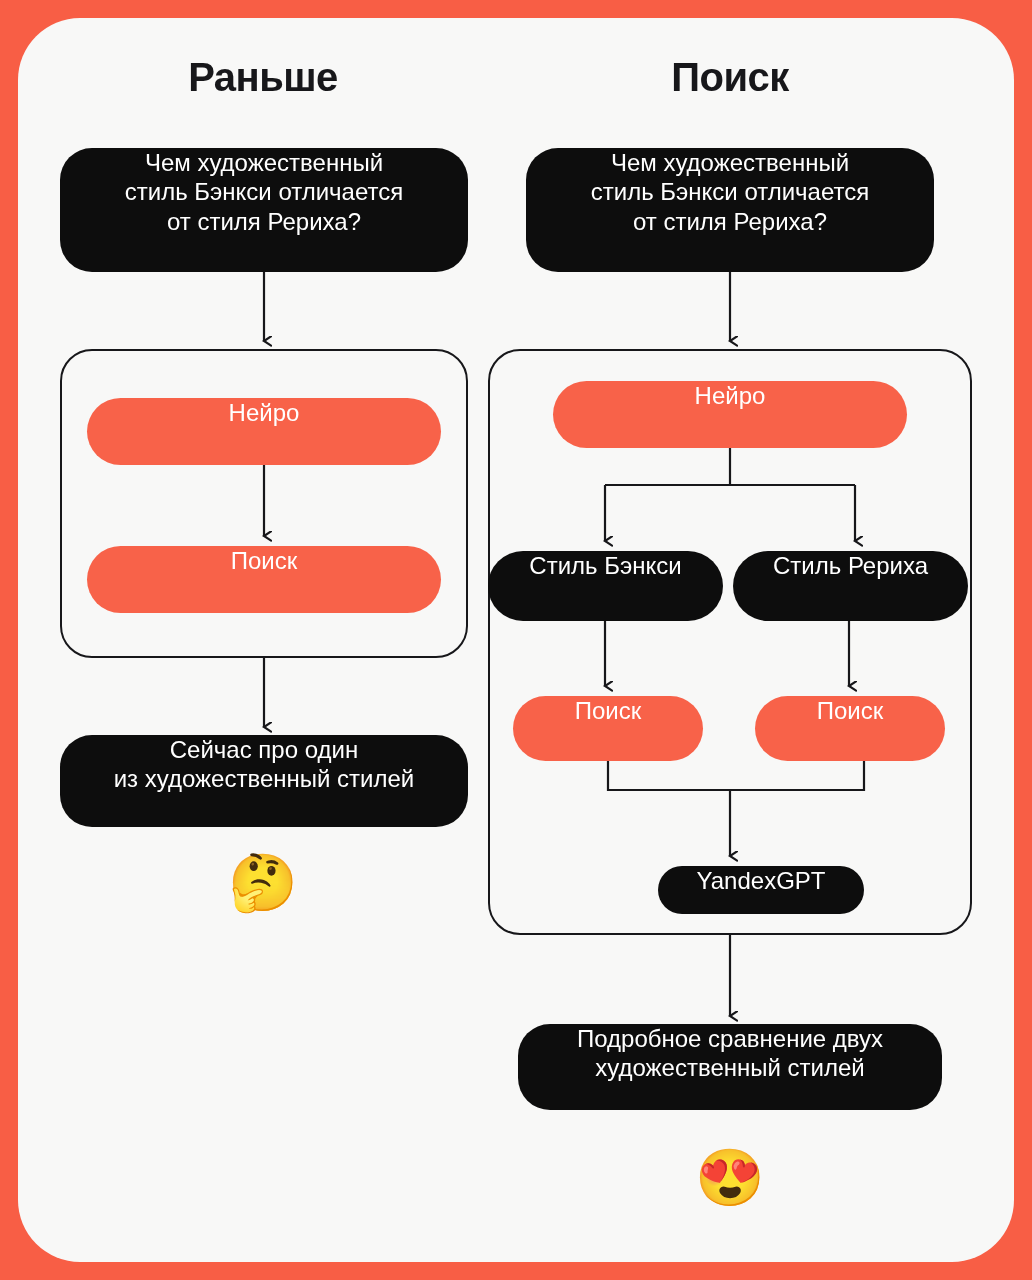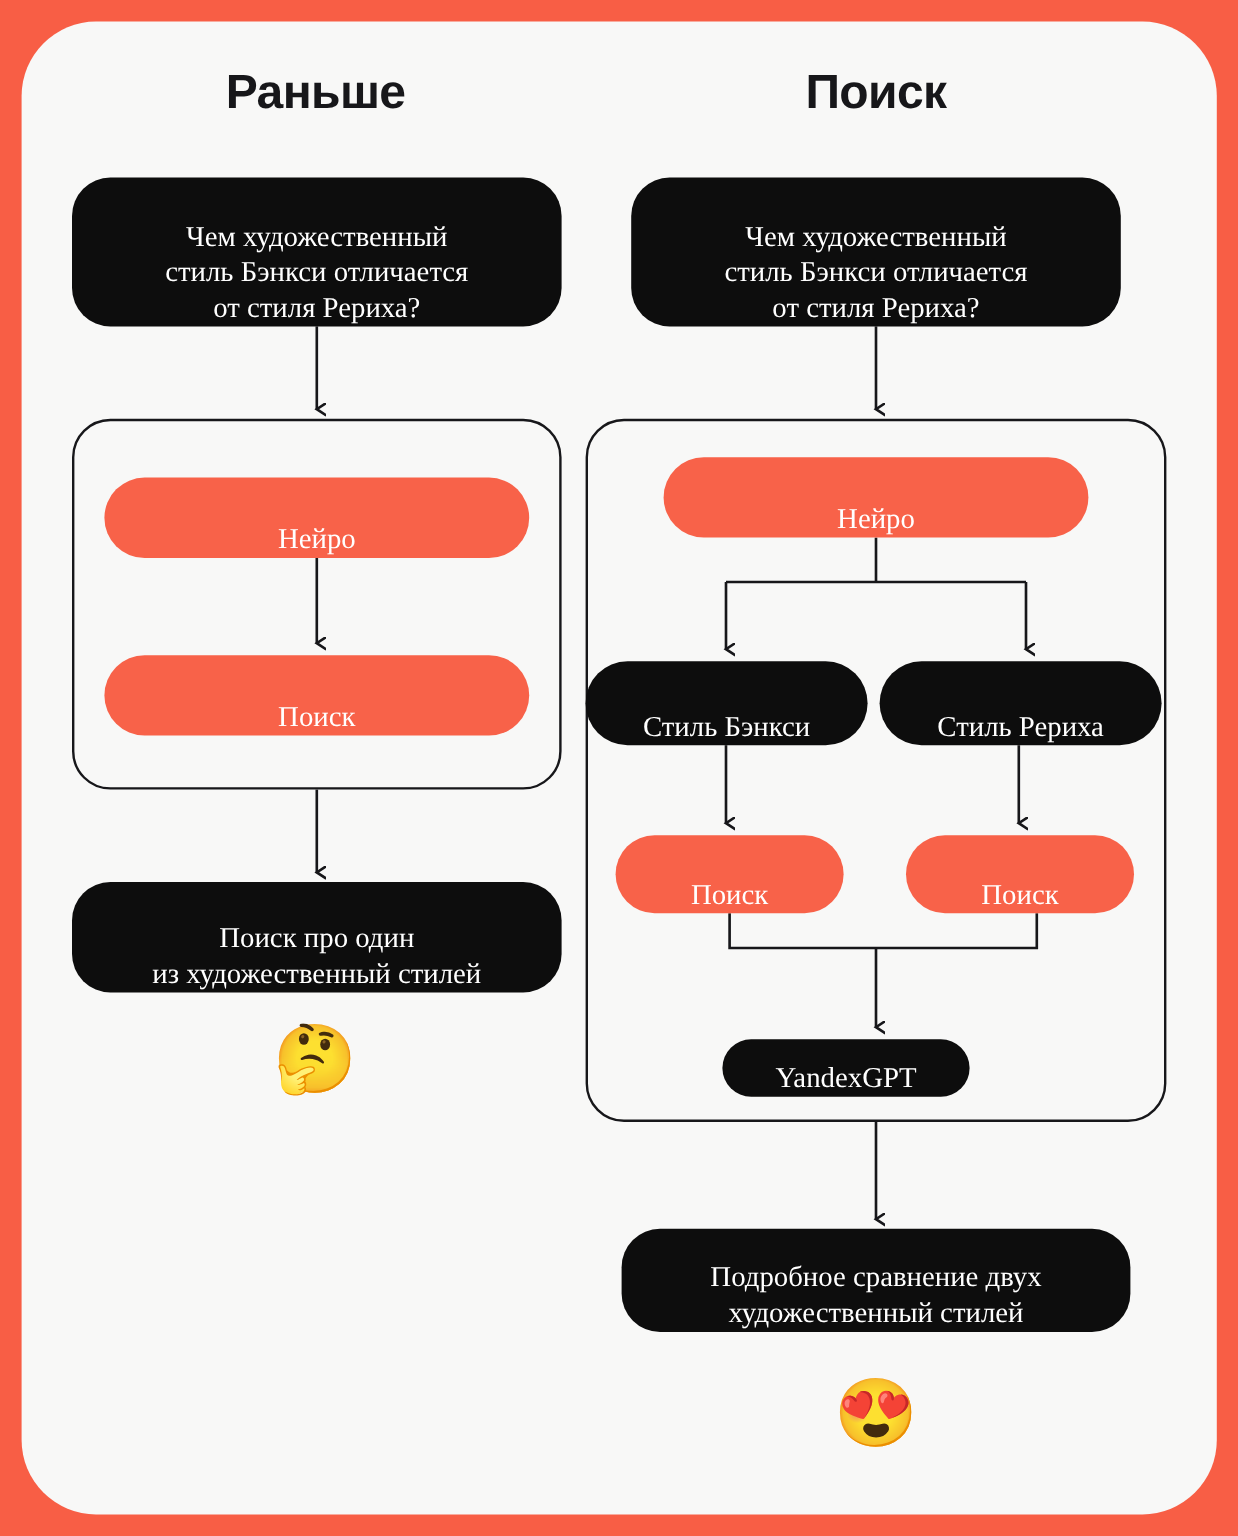--- a/index.html
+++ b/index.html
@@ -40,26 +40,25 @@
     font-weight: bold;
     font-size: 40px;
     color: #17171A;
     letter-spacing: -0.5px;
     white-space: nowrap;
     transform: translateX(-50%);
   }
   .node {
     position: absolute;
     display: flex;
-    align-items: flex-end;
+    align-items: flex-start;
     justify-content: center;
     text-align: center;
     box-sizing: border-box;
     line-height: 1.22;
-    font-family: Liberation Serif, serif;
   }
   .node-dark {
     background: #0D0D0D;
     color: #FFFFFF;
   }
   .node-coral {
     background: #F86249;
     color: #FFFFFF;
   }
   .group-box {
@@ -120,21 +119,21 @@
   }
   #node-search-r1 {
     left: 513px; top: 696px; width: 190px; height: 65px;
     border-radius: 33px; font-size: 24px;
   }
   #node-search-r2 {
     left: 755px; top: 696px; width: 190px; height: 65px;
     border-radius: 33px; font-size: 24px;
   }
   #node-yandexgpt {
-    left: 602px; top: 866px; width: 206px; height: 48px;
+    left: 658px; top: 866px; width: 206px; height: 48px;
     border-radius: 24px; font-size: 24px;
   }
   #node-answer-right {
     left: 518px; top: 1024px; width: 424px; height: 86px;
     border-radius: 32px; font-size: 24px;
   }
   #emoji-right { left: 730px; top: 1150px; }
 </style>
 </head>
 <body>
@@ -183,21 +182,21 @@
   </div>
 
   <div class="group-box" id="group-left"></div>
 
   <div class="node node-coral" id="node-neuro-left">Нейро</div>
 
   <div class="node node-coral" id="node-search-left">Поиск</div>
 
   <div class="node node-dark" id="node-answer-left">
     <span>
-      <span>Поиск про один</span><br>
+      <span>Сейчас про один</span><br>
       <span>из художественный стилей</span>
     </span>
   </div>
 
   <div class="emoji" id="emoji-left">🤔</div>
 
   <div class="col-title" id="title-now">Поиск</div>
 
   <div class="node node-dark" id="node-question-right">
     <span>

